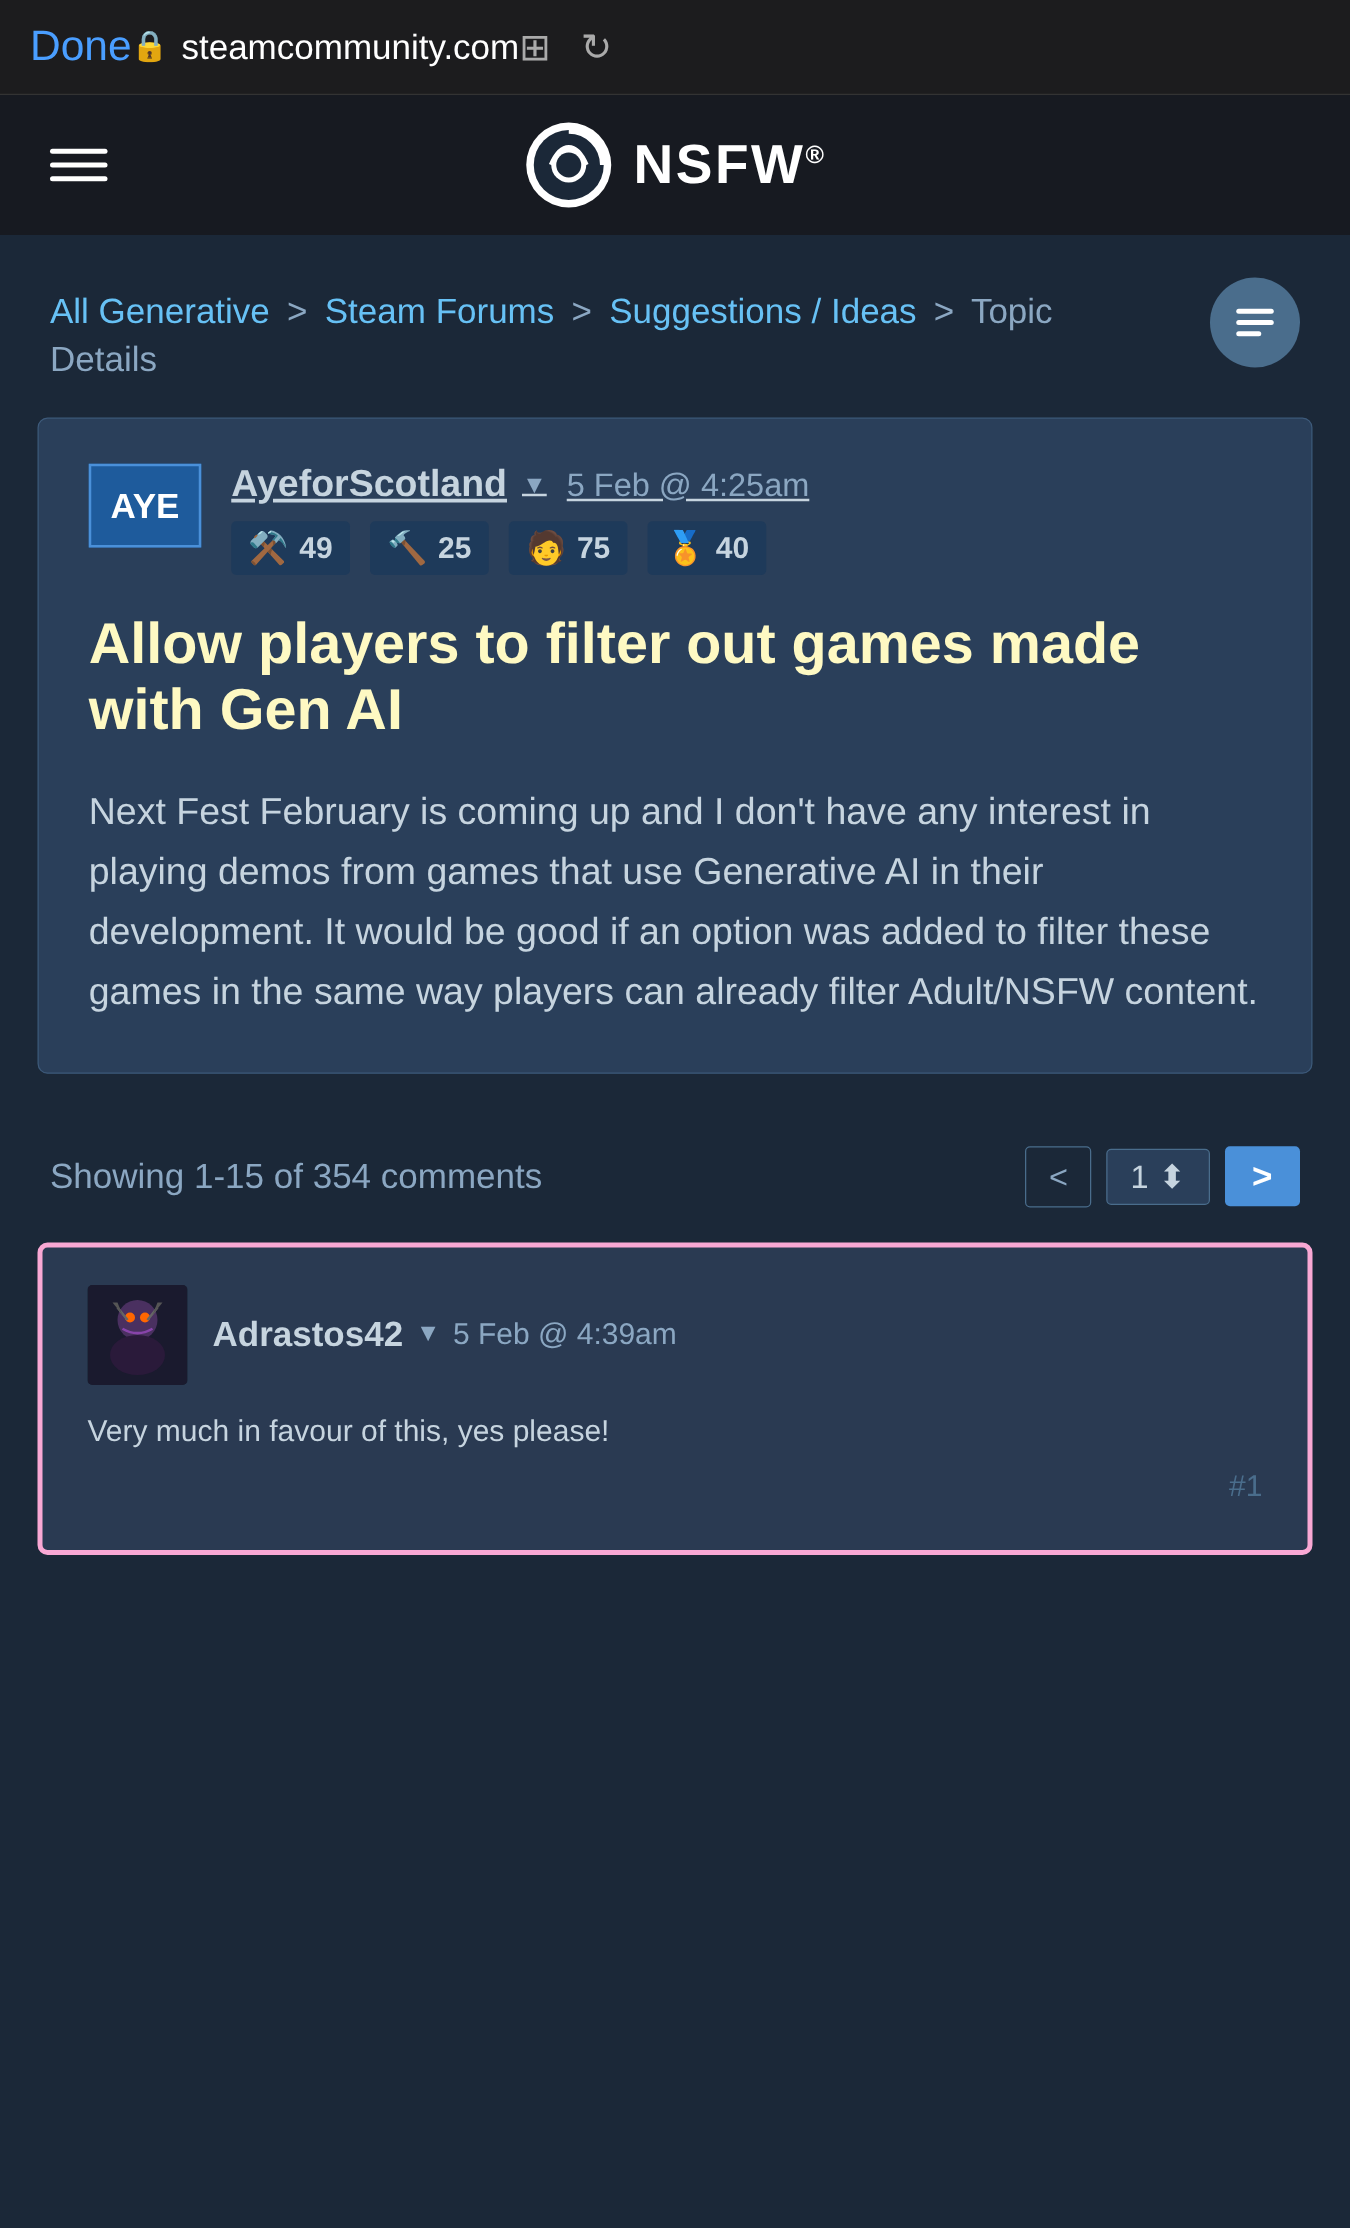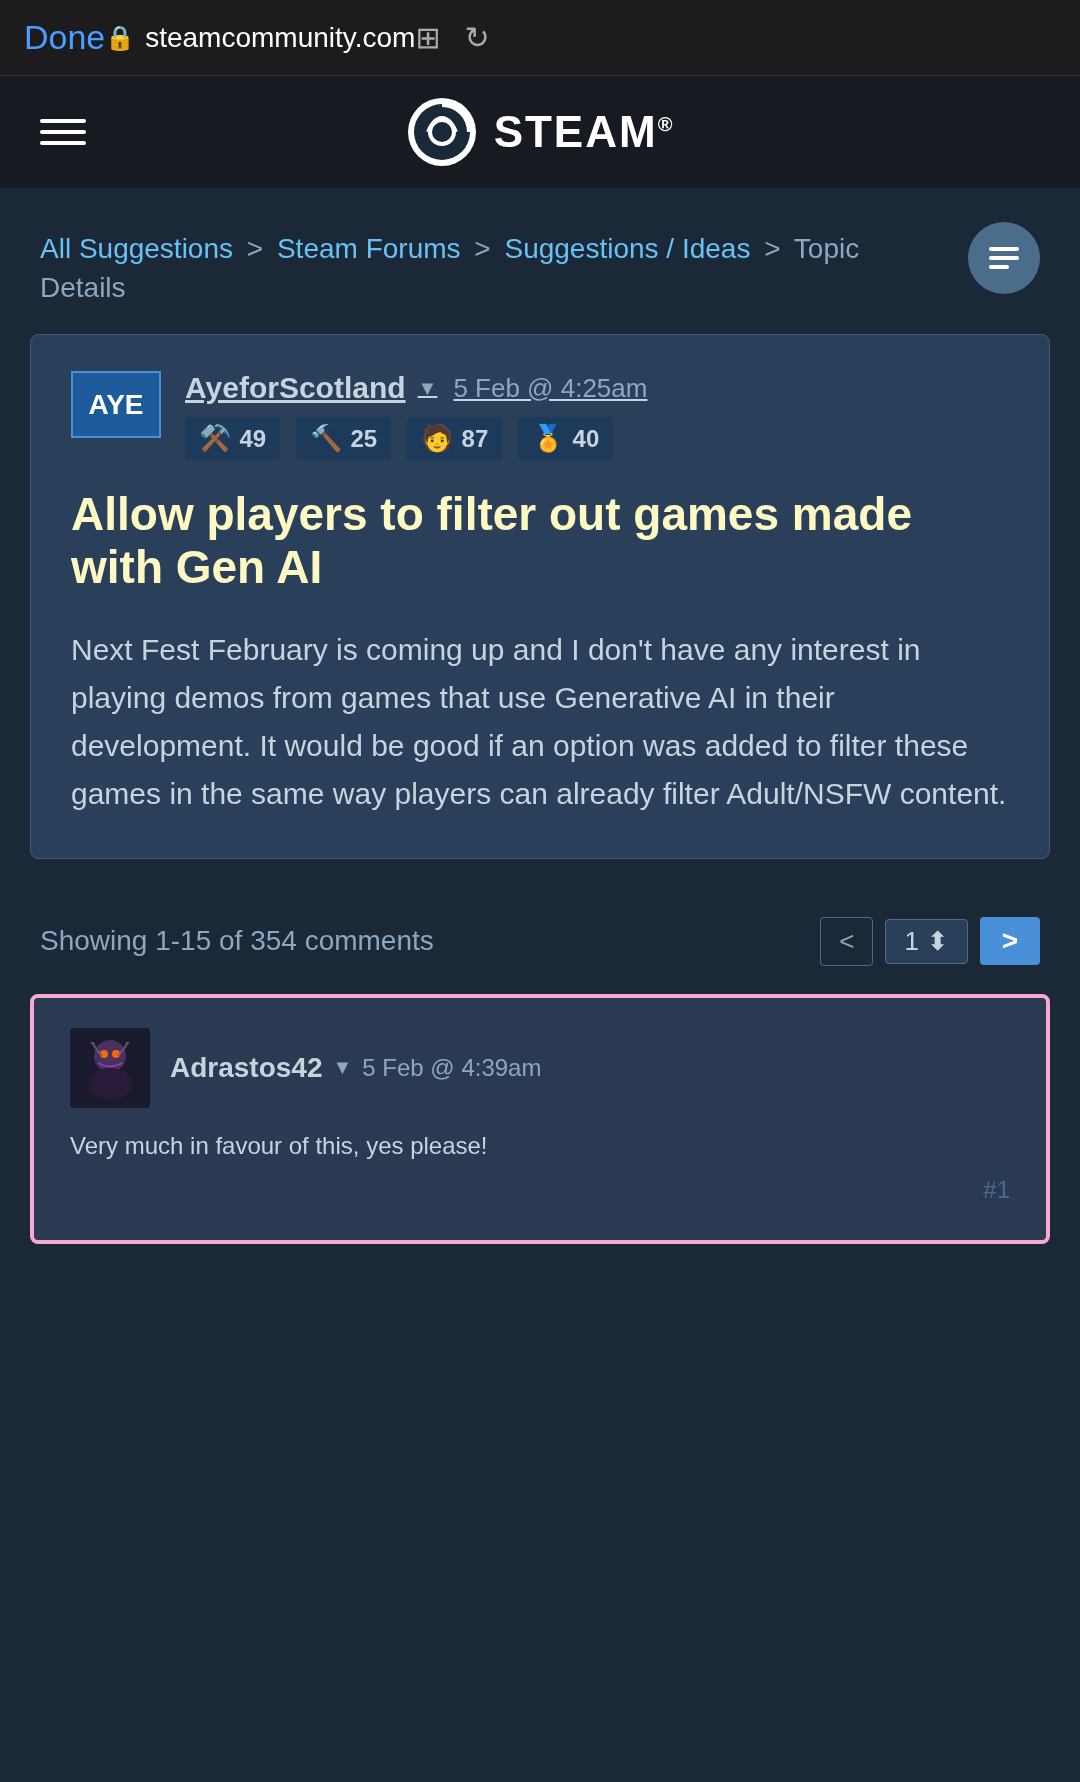--- a/index.html
+++ b/index.html
@@ -341,30 +341,30 @@
 
     <svg class="steam-ball" viewBox="0 0 72 72">
       <circle cx="36" cy="36" r="34" fill="#fff"></circle>
       <circle cx="36" cy="36" r="28" fill="#1b2838"></circle>
       <path d="M36 8 A28 28 0 0 1 64 36" stroke="#fff" stroke-width="6" fill="none"></path>
       <circle cx="36" cy="36" r="14" fill="#fff"></circle>
       <circle cx="36" cy="36" r="10" fill="#1b2838"></circle>
       <path d="M22 36 Q28 22 36 22 Q44 22 50 36" stroke="#fff" stroke-width="4" fill="none"></path>
     </svg>
     <span class="steam-text">
-      <span>STEAM</span><span class="steam-reg">®</span>
+      <span>NSFW</span><span class="steam-reg">®</span>
     </span>
   </div>
   <div class="header-spacer"></div>
 </div>
 
 <div class="breadcrumb-section">
   <div class="breadcrumb-text">
     <div class="breadcrumb-line">
-      <span class="breadcrumb-link">All Suggestions</span>
+      <span class="breadcrumb-link">All Generative</span>
       <span class="breadcrumb-sep">&gt;</span>
       <span class="breadcrumb-link">Steam Forums</span>
       <span class="breadcrumb-sep">&gt;</span>
       <span class="breadcrumb-link">Suggestions / Ideas</span>
       <span class="breadcrumb-sep">&gt;</span>
       <span class="breadcrumb-current">Topic</span>
     </div>
     <div class="page-subtitle">
       <span>Details</span>
     </div>
@@ -391,21 +391,21 @@
         <div class="badge">
           <span class="badge-icon">⚒️</span>
           <span>49</span>
         </div>
         <div class="badge">
           <span class="badge-icon">🔨</span>
           <span>25</span>
         </div>
         <div class="badge">
           <span class="badge-icon">🧑</span>
-          <span>87</span>
+          <span>75</span>
         </div>
         <div class="badge">
           <span class="badge-icon">🏅</span>
           <span>40</span>
         </div>
       </div>
     </div>
   </div>
   <h1 class="post-title">Allow players to filter out games made with Gen AI</h1>
   <p class="post-body">Next Fest February is coming up and I don't have any interest in playing demos from games that use Generative AI in their development. It would be good if an option was added to filter these games in the same way players can already filter Adult/NSFW content.</p>

